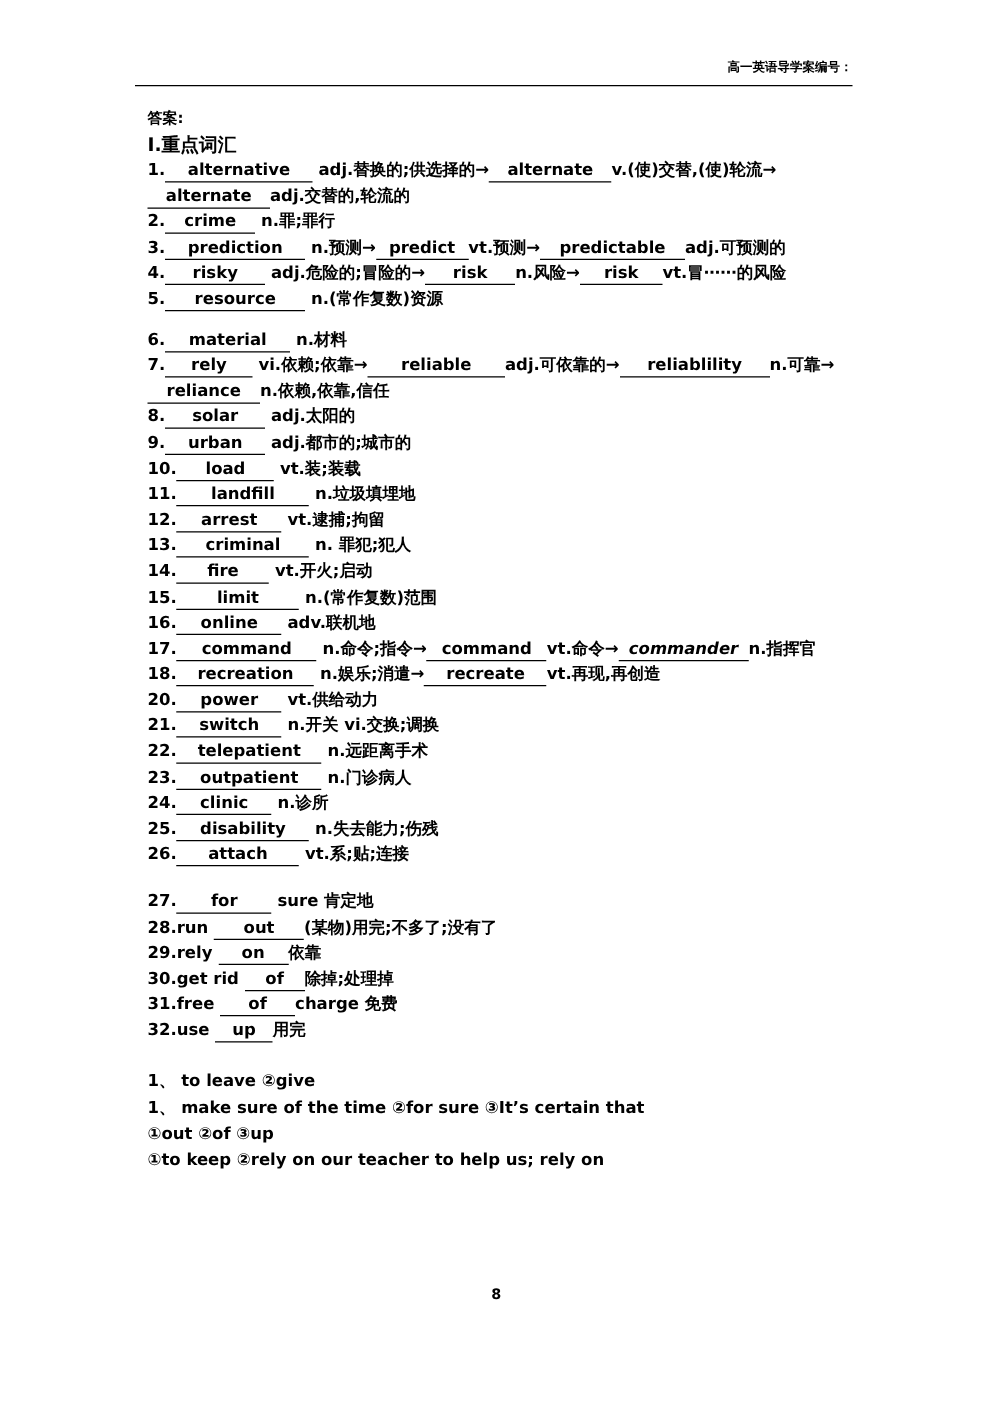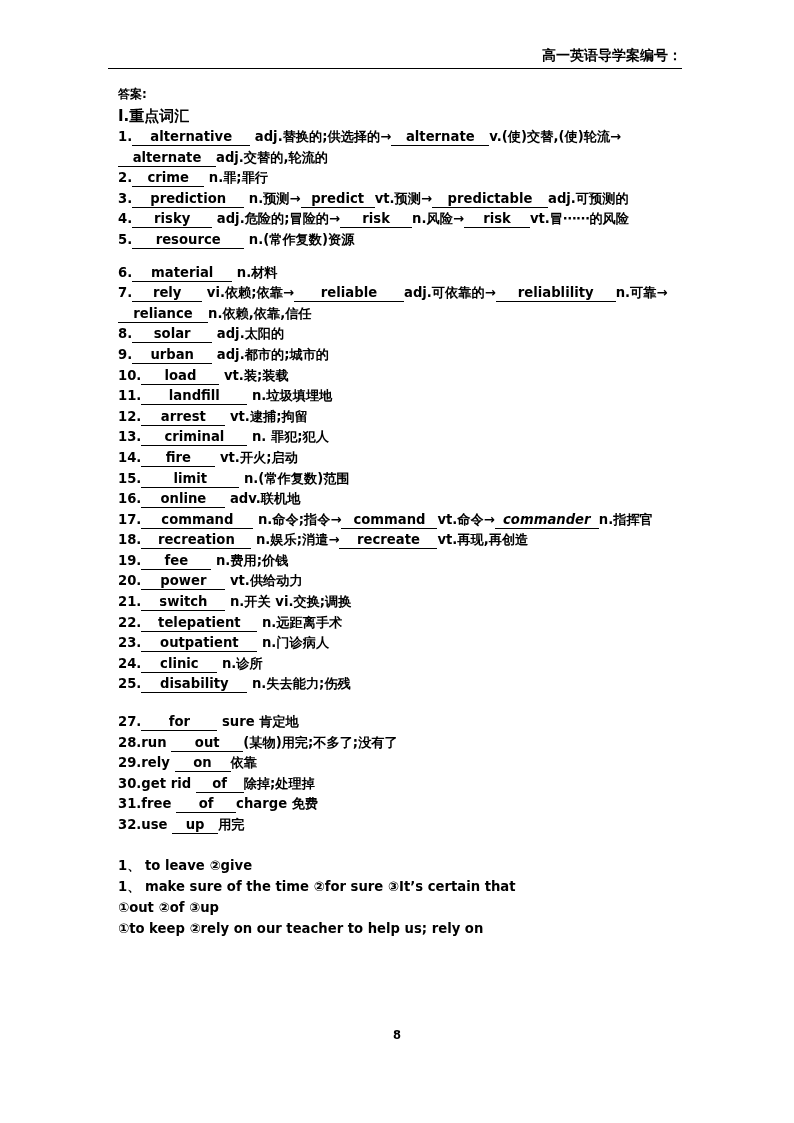--- a/index.html
+++ b/index.html
@@ -21,21 +21,21 @@
     width: 794px;
     height: 1123px;
   }
   
   .header {
     position: absolute;
     left: 108px;
     top: 48px;
     width: 574px;
     text-align: right;
-    font-size: 14px;
+    font-size: 10px;
     font-weight: bold;
     line-height: 14px;
     letter-spacing: 0px;
   }
   .header-rule {
     position: absolute;
     left: 108px;
     top: 68px;
     width: 574px;
     height: 0;
@@ -120,27 +120,27 @@
         <div class="ln"><span class="zh">9.</span><span class="blank" style="min-width: 80px;">urban</span><span class="zh"> adj.都市的;城市的</span></div>
         <div class="ln"><span class="zh">10.</span><span class="blank" style="min-width: 78px;">load</span><span class="zh"> vt.装;装载</span></div>
         <div class="ln"><span class="zh">11.</span><span class="blank" style="min-width: 106px;">landfill</span><span class="zh"> n.垃圾填埋地</span></div>
         <div class="ln"><span class="zh">12.</span><span class="blank" style="min-width: 84px;">arrest</span><span class="zh"> vt.逮捕;拘留</span></div>
         <div class="ln"><span class="zh">13.</span><span class="blank" style="min-width: 106px;">criminal</span><span class="zh"> n. 罪犯;犯人</span></div>
         <div class="ln"><span class="zh">14.</span><span class="blank" style="min-width: 74px;">fire</span><span class="zh"> vt.开火;启动</span></div>
         <div class="ln"><span class="zh">15.</span><span class="blank" style="min-width: 98px;">limit</span><span class="zh"> n.(常作复数)范围</span></div>
         <div class="ln"><span class="zh">16.</span><span class="blank" style="min-width: 84px;">online</span><span class="zh"> adv.联机地</span></div>
         <div class="ln"><span class="zh">17.</span><span class="blank" style="min-width: 112px;">command</span><span class="zh"> n.命令;指令</span><span class="arrow">→</span><span class="blank" style="min-width: 96px;">command</span><span class="zh">vt.命令</span><span class="arrow">→</span><span class="blank" style="min-width: 104px; font-style: italic;">commander</span><span class="zh">n.指挥官</span></div>
         <div class="ln"><span class="zh">18.</span><span class="blank" style="min-width: 110px;">recreation</span><span class="zh"> n.娱乐;消遣</span><span class="arrow">→</span><span class="blank" style="min-width: 98px;">recreate</span><span class="zh">vt.再现,再创造</span></div>
-        <div class="ln"><span class="zh">19.</span><span class="blank" style="min-width: 70px;">fee</span><span class="zh"> n.费用;价钱</span></div>
         <div class="ln"><span class="zh">20.</span><span class="blank" style="min-width: 84px;">power</span><span class="zh"> vt.供给动力</span></div>
         <div class="ln"><span class="zh">21.</span><span class="blank" style="min-width: 84px;">switch</span><span class="zh"> n.开关 vi.交换;调换</span></div>
         <div class="ln"><span class="zh">22.</span><span class="blank" style="min-width: 116px;">telepatient</span><span class="zh"> n.远距离手术</span></div>
         <div class="ln"><span class="zh">23.</span><span class="blank" style="min-width: 116px;">outpatient</span><span class="zh"> n.门诊病人</span></div>
         <div class="ln"><span class="zh">24.</span><span class="blank" style="min-width: 76px;">clinic</span><span class="zh"> n.诊所</span></div>
         <div class="ln"><span class="zh">25.</span><span class="blank" style="min-width: 106px;">disability</span><span class="zh"> n.失去能力;伤残</span></div>
+        <div class="ln"><span class="zh">26.</span><span class="blank" style="min-width: 98px;">attach</span><span class="zh"> vt.系;贴;连接</span></div>
         <div class="ln"><span class="zh">27.</span><span class="blank" style="min-width: 76px; margin-top: 18px;">for</span><span class="zh"> sure 肯定地</span></div>
       </div>
 
     <div id="phrase-list">
         <div class="ln"><span class="zh">28.run </span><span class="blank" style="min-width: 72px;">out</span><span class="zh">(某物)用完;不多了;没有了</span></div>
         <div class="ln"><span class="zh">29.rely </span><span class="blank" style="min-width: 56px;">on</span><span class="zh">依靠</span></div>
         <div class="ln"><span class="zh">30.get rid </span><span class="blank" style="min-width: 48px;">of</span><span class="zh">除掉;处理掉</span></div>
         <div class="ln"><span class="zh">31.free </span><span class="blank" style="min-width: 60px;">of</span><span class="zh">charge 免费</span></div>
         <div class="ln"><span class="zh">32.use </span><span class="blank" style="min-width: 46px;">up</span><span class="zh">用完</span></div>
       </div>

